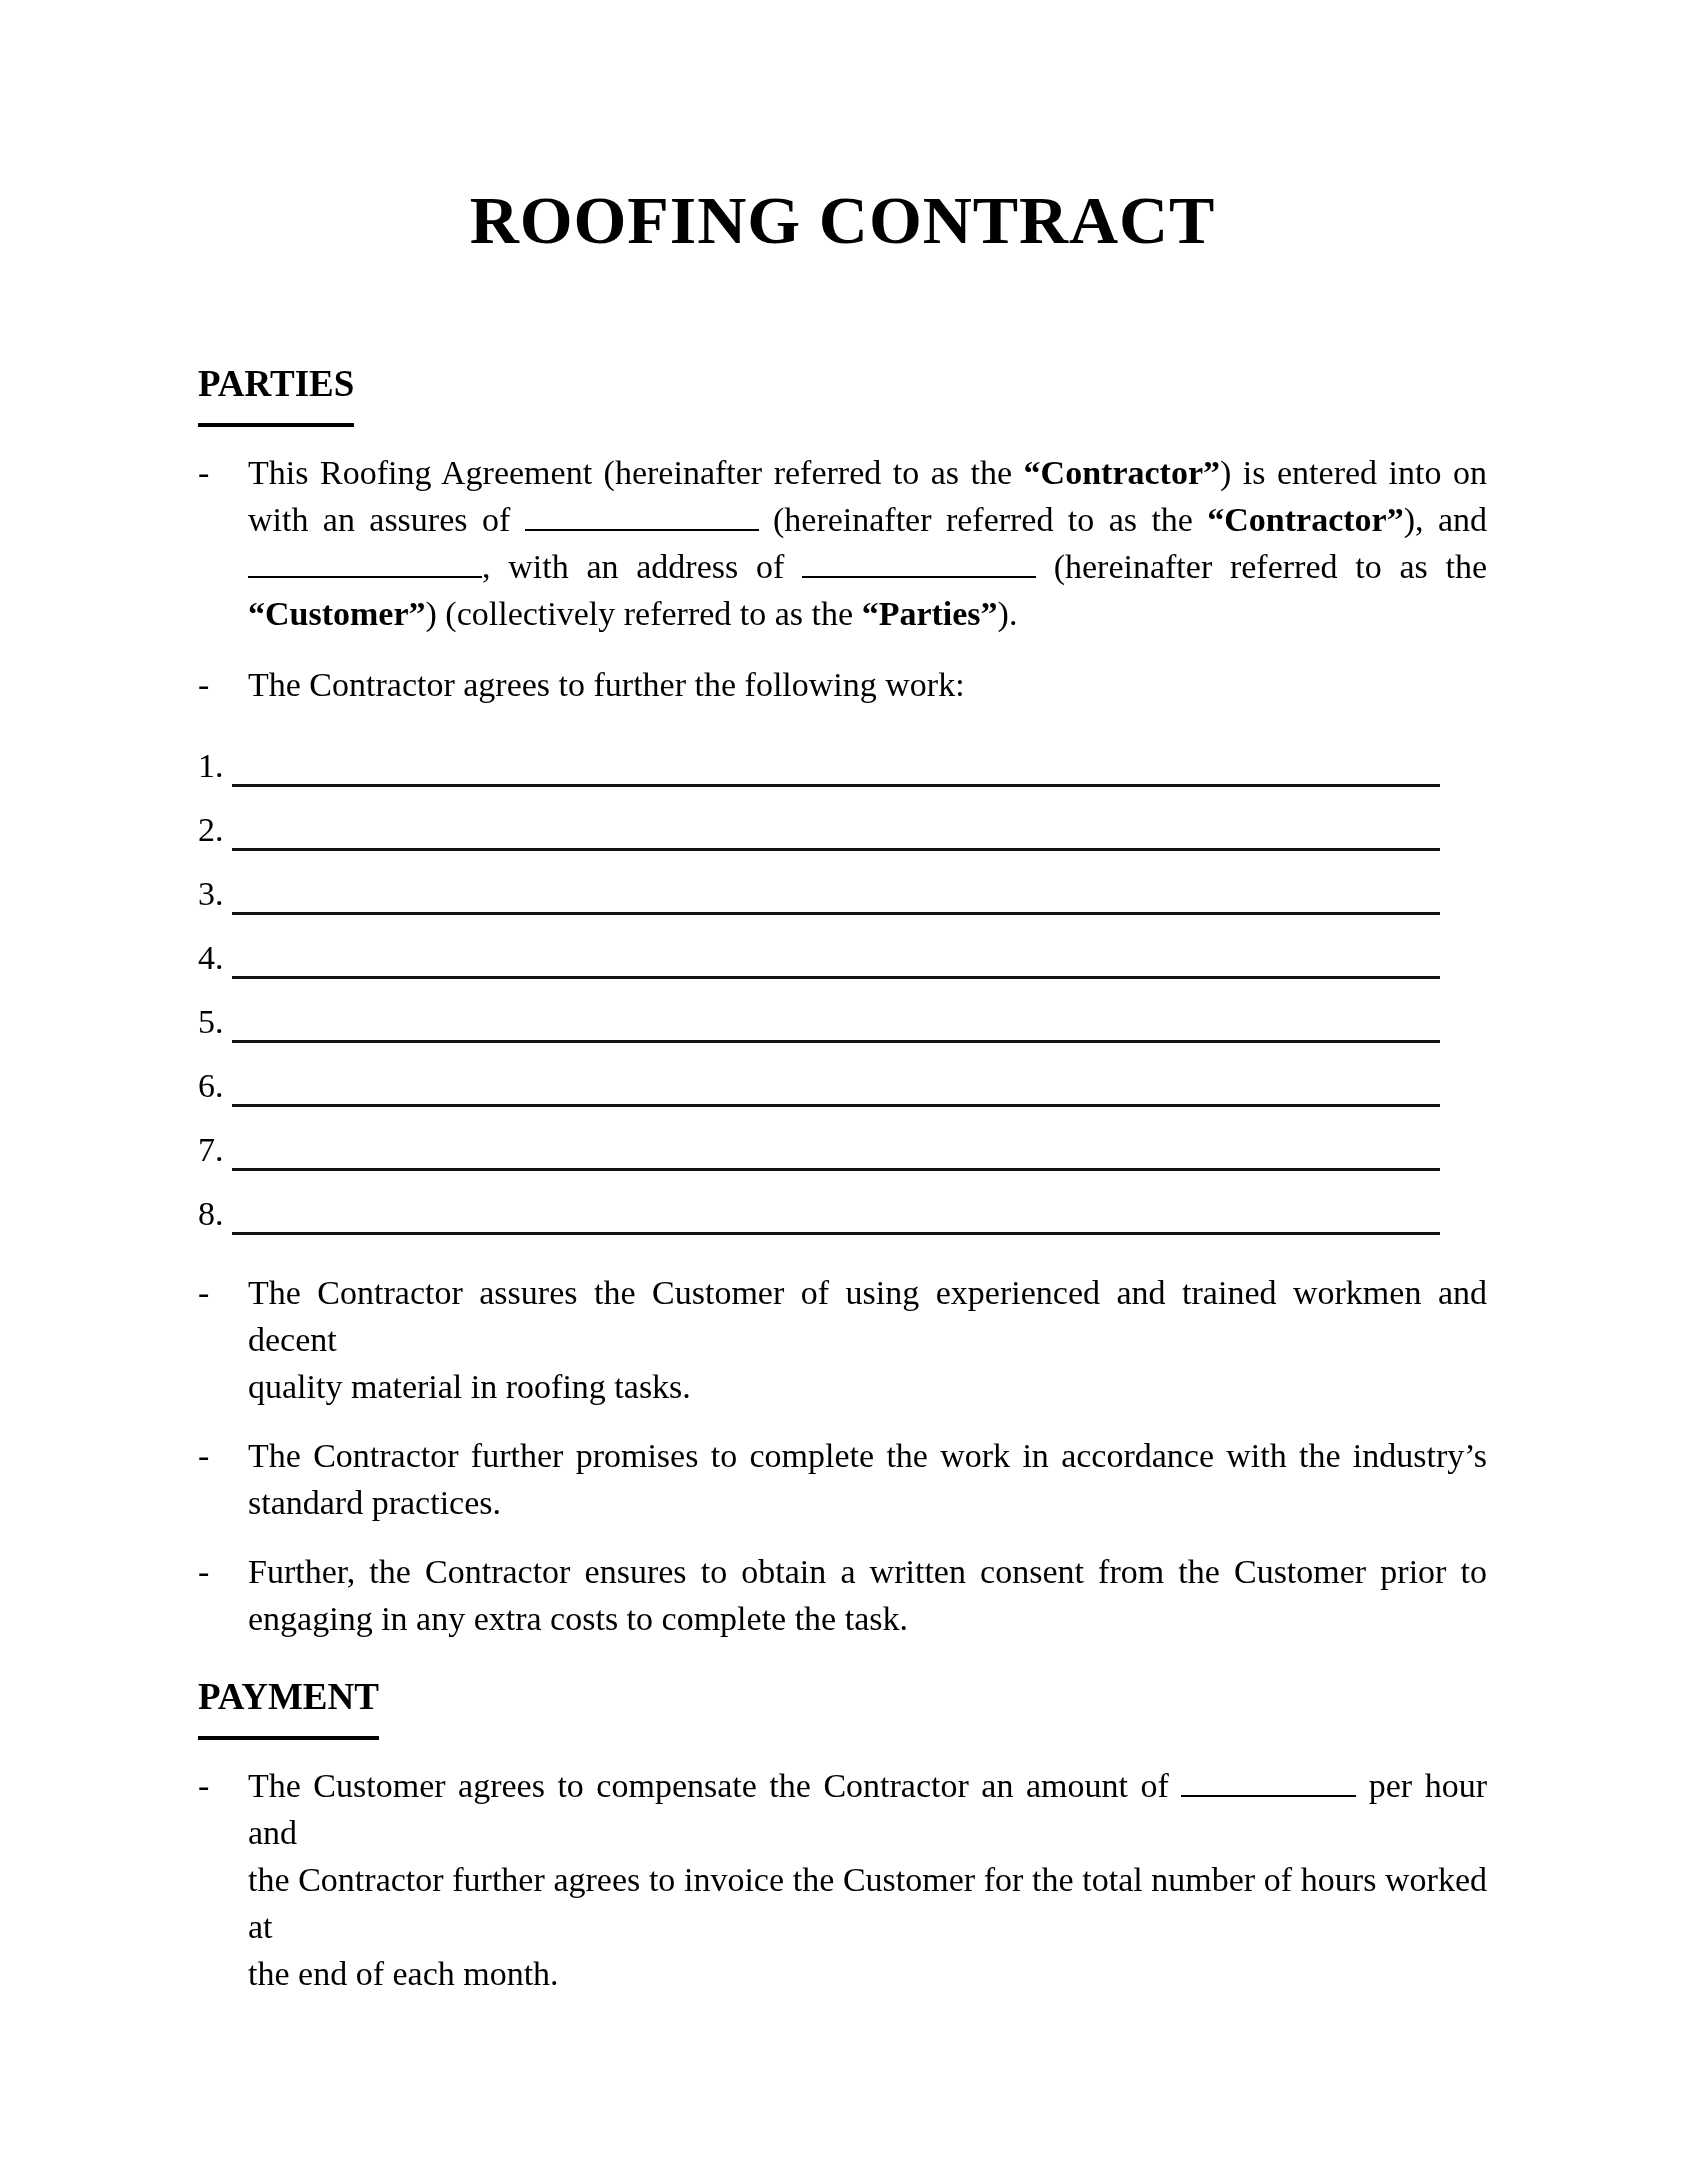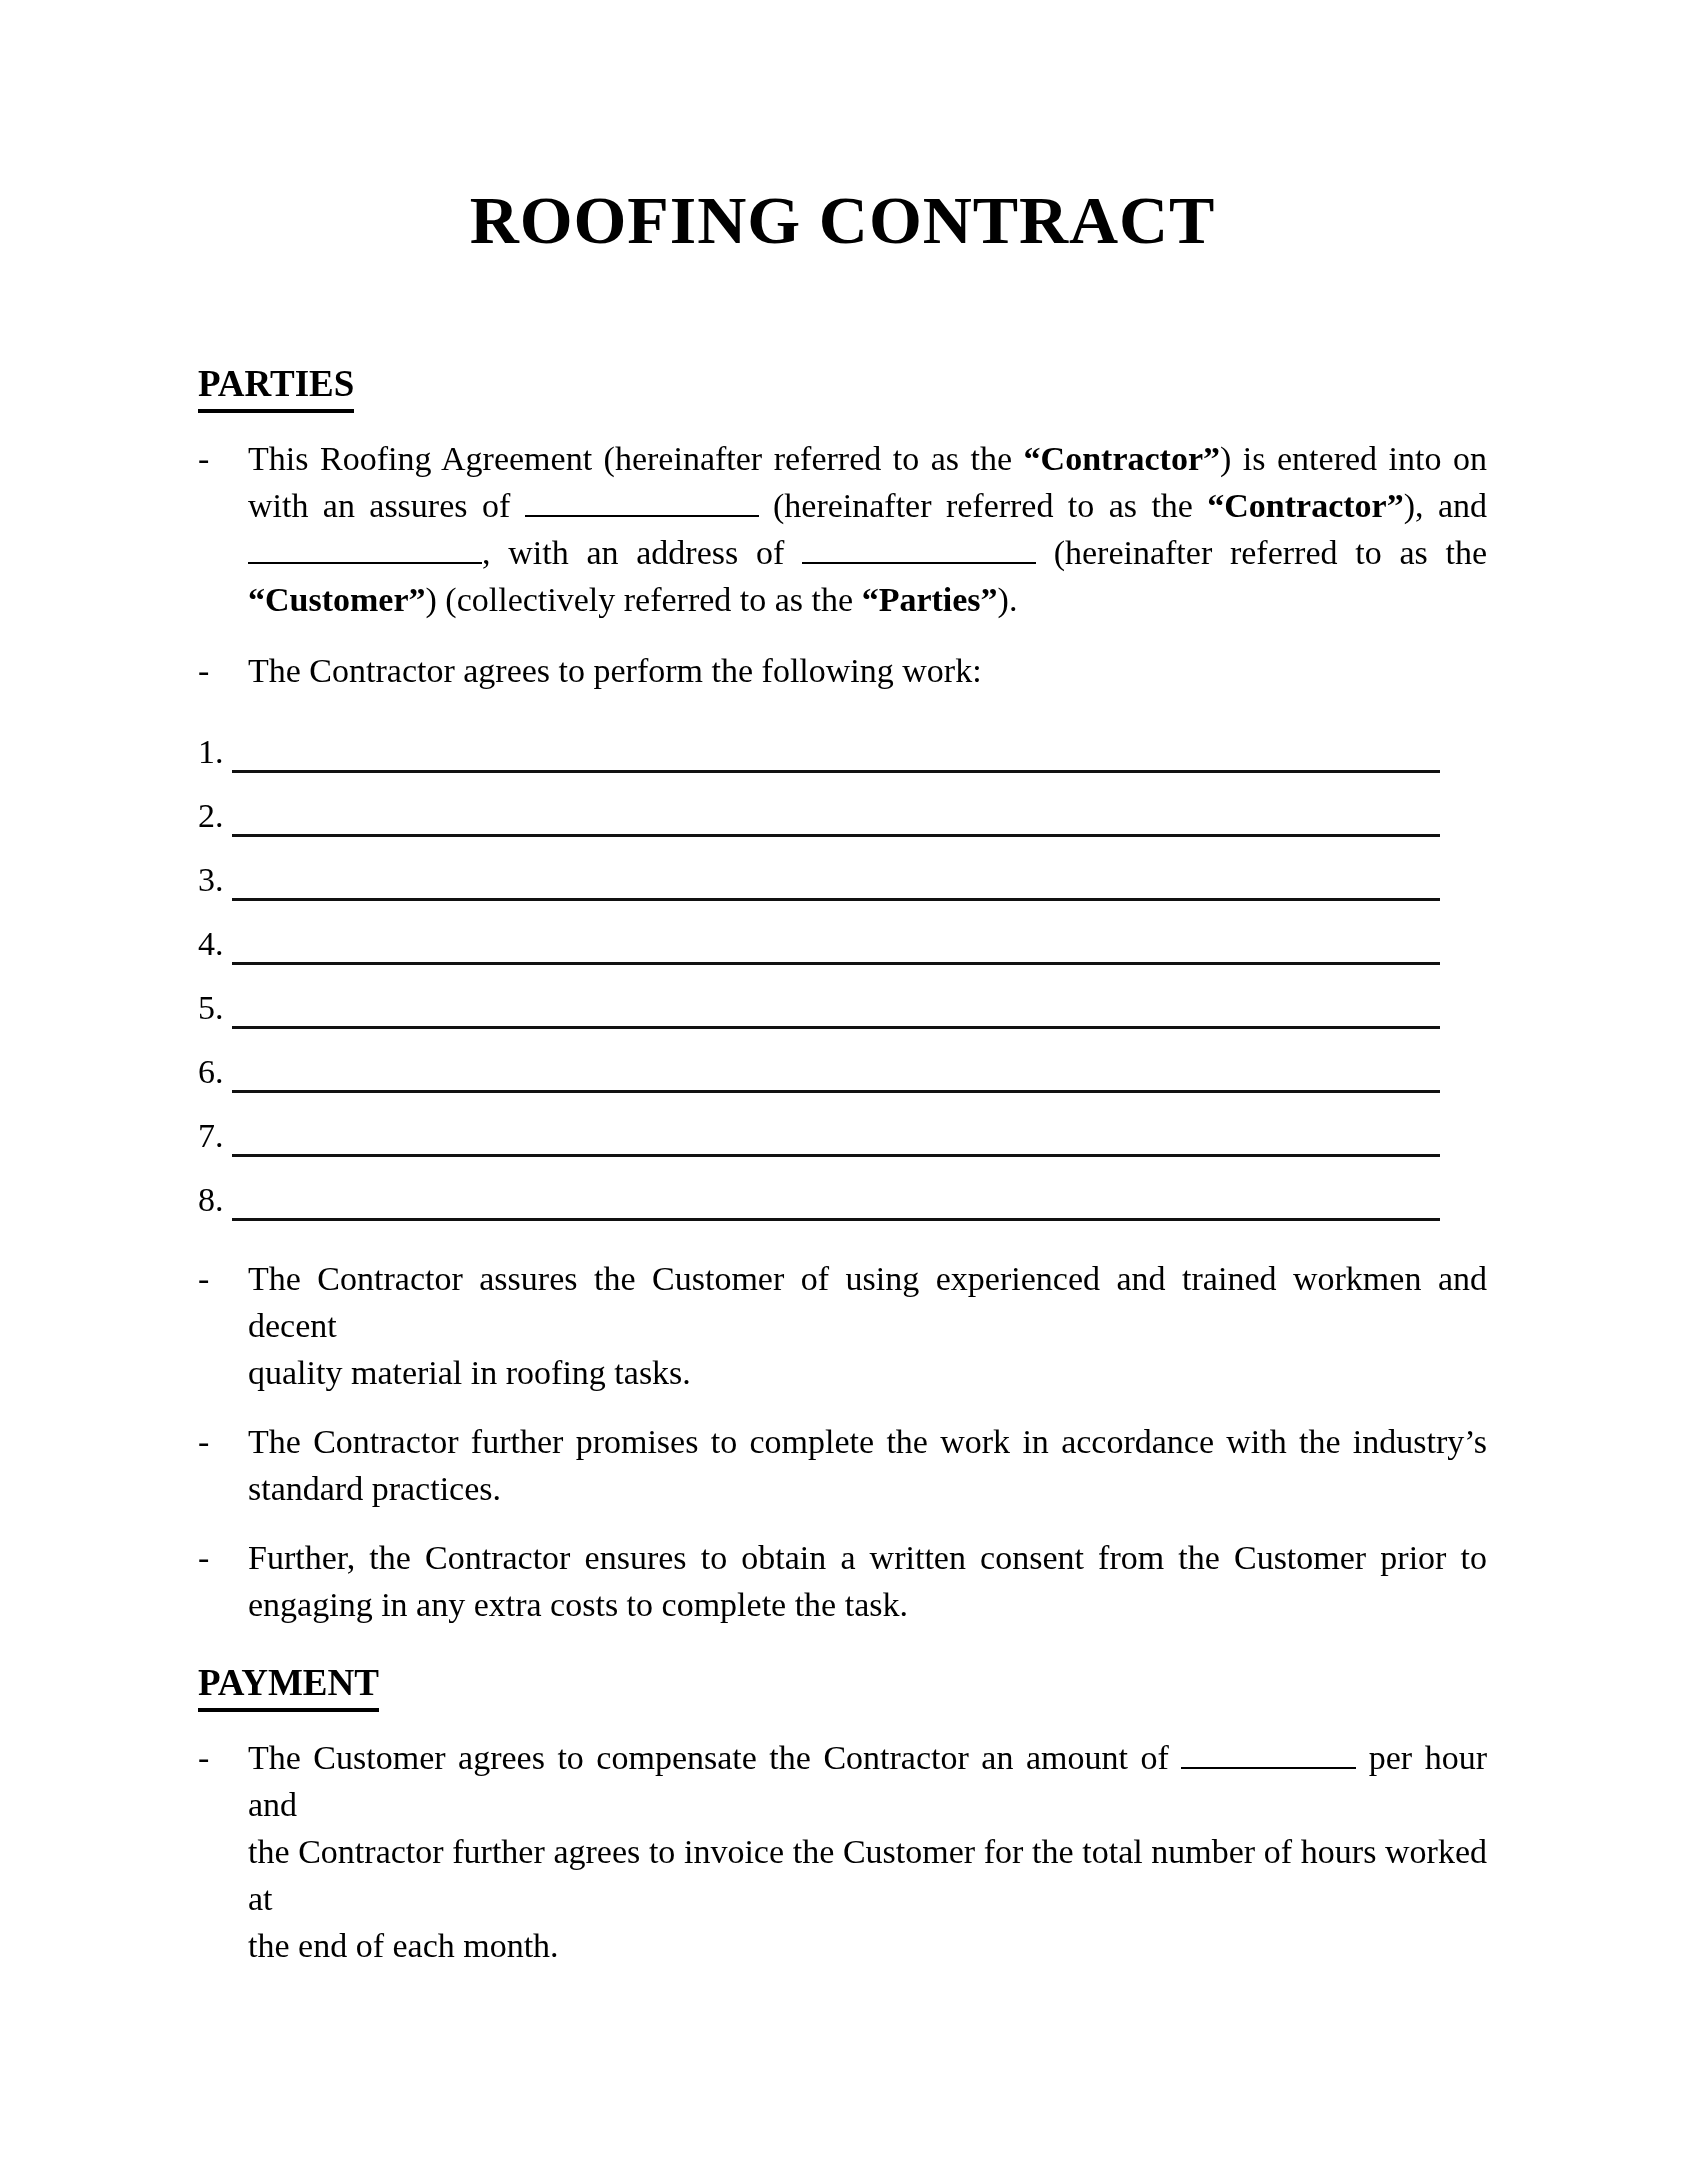--- a/index.html
+++ b/index.html
@@ -34,21 +34,21 @@
   #sec-quality { margin-top: 32px; }
   #sec-payment { margin-top: 32px; }
   .sec-h {
     font-size: 37px;
     font-weight: 700;
     line-height: 1.25;
   }
   .sec-h .hu {
     display: inline-block;
     border-bottom: 4.3px solid #000;
-    padding-bottom: 2px;
+    padding-bottom: 16px;
   }
   .bullets { margin-top: 22px; }
   .bullet {
     display: flex;
     align-items: flex-start;
   }
   .bullet + .bullet { margin-top: 22px; }
   .bullet .marker {
     flex: 0 0 50px;
     font-size: 34px;
@@ -114,21 +114,21 @@
           </div>
       </div>
     </div>
   </div>
 
   <div class="section" id="sec-scope">
     <div class="bullets">
       <div class="bullet">
         <span class="marker">-</span>
         <div class="btext">
-            <div class="ln last"><span>The Contractor agrees to perform the following work:</span></div>
+            <div class="ln last"><span>The Contractor agrees to further the following work:</span></div>
           </div>
       </div>
     </div>
     <div class="work-list">
       <div class="work-row">
         <span class="num">1.</span>
         <span class="wline"></span>
       </div>
       <div class="work-row">
         <span class="num">2.</span>

